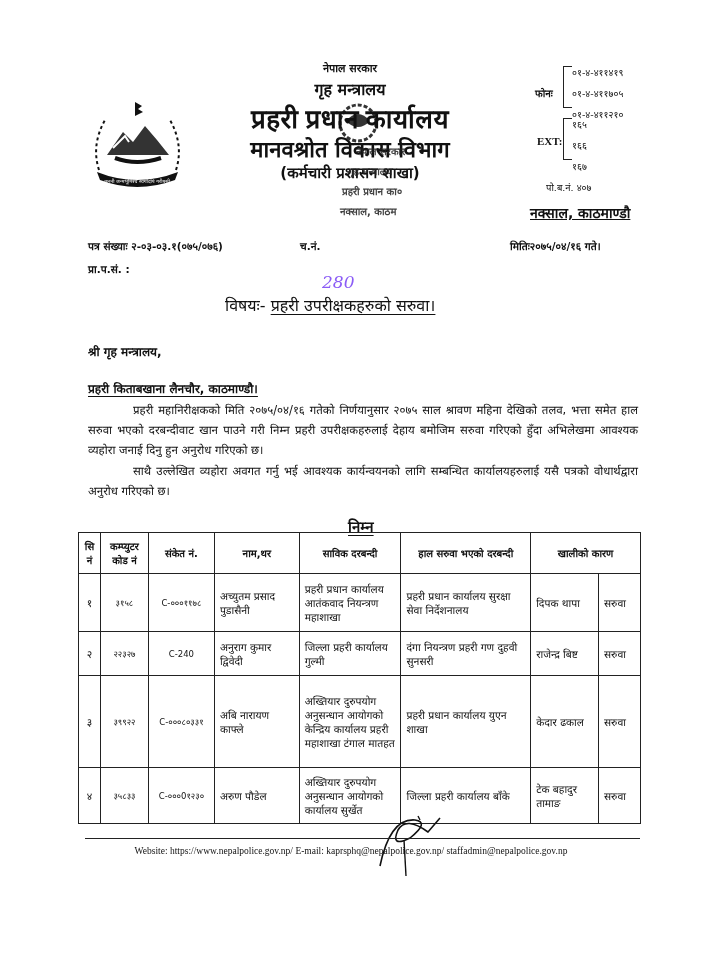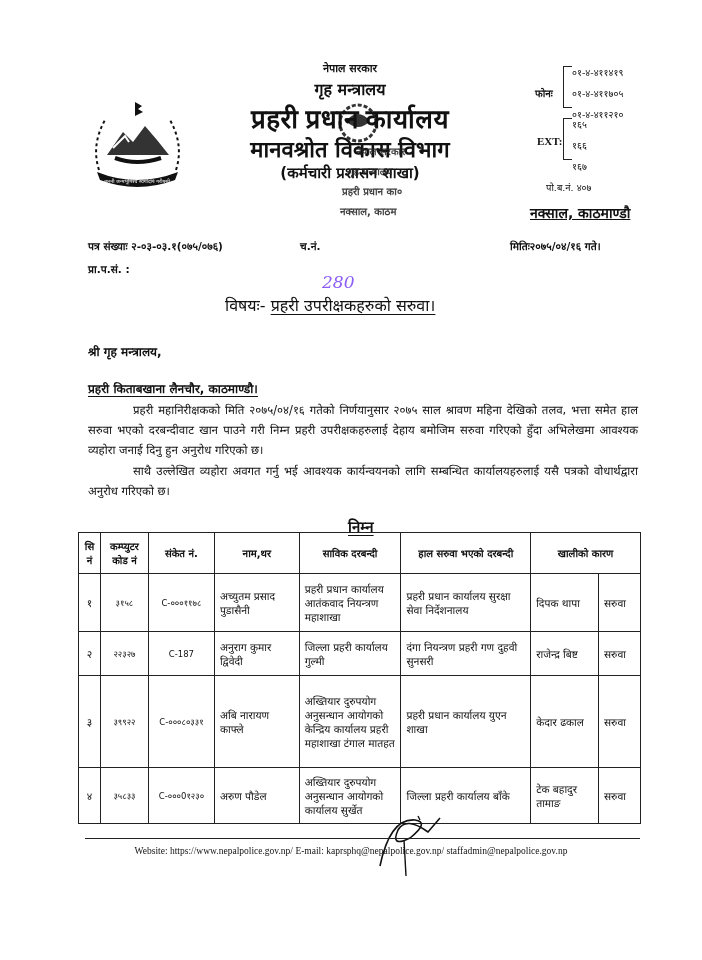--- a/index.html
+++ b/index.html
@@ -142,21 +142,21 @@
       <td class="small">C-०००११७८</td>
       <td>अच्युतम प्रसाद पुडासैनी</td>
       <td>प्रहरी प्रधान कार्यालय आतंकवाद नियन्त्रण महाशाखा</td>
       <td>प्रहरी प्रधान कार्यालय सुरक्षा सेवा निर्देशनालय</td>
       <td>दिपक थापा</td>
       <td>सरुवा</td>
     </tr>
     <tr style="height:44px">
       <td class="c">२</td>
       <td class="small">२२३२७</td>
-      <td class="small">C-187</td>
+      <td class="small">C-240</td>
       <td>अनुराग कुमार द्विवेदी</td>
       <td>जिल्ला प्रहरी कार्यालय गुल्मी</td>
       <td>दंगा नियन्त्रण प्रहरी गण दुहवी सुनसरी</td>
       <td>राजेन्द्र बिष्ट</td>
       <td>सरुवा</td>
     </tr>
     <tr style="height:92px">
       <td class="c">३</td>
       <td class="small">३९९२२</td>
       <td class="small">C-०००८०३३१</td>

